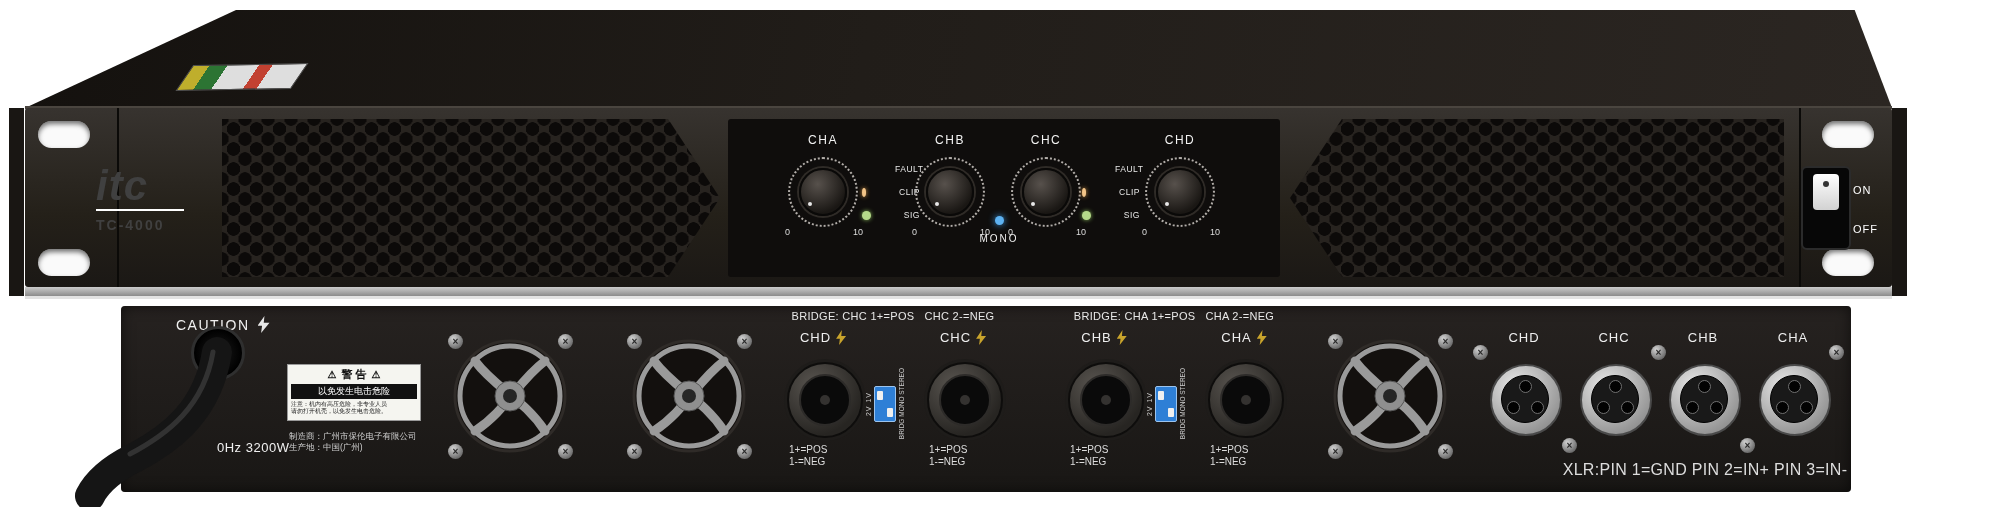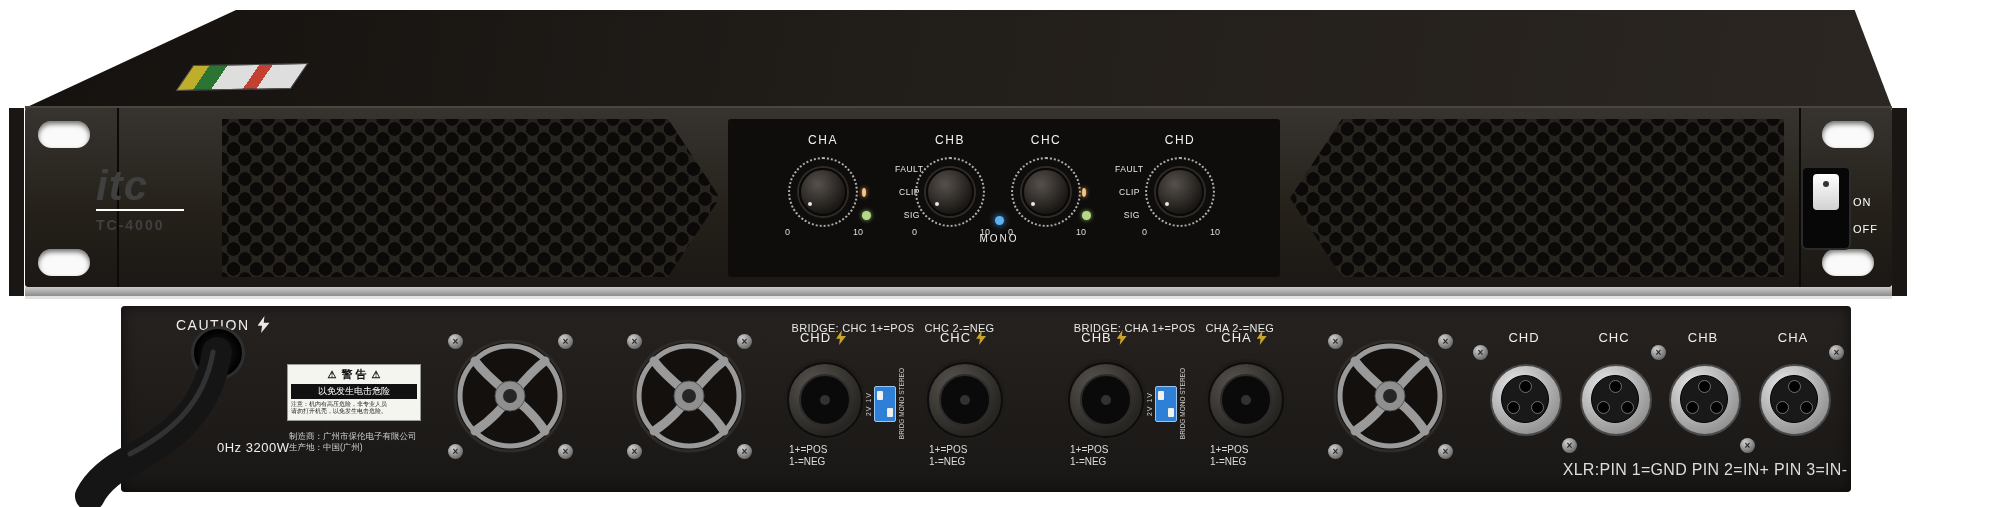--- a/index.html
+++ b/index.html
@@ -69,21 +69,21 @@
   .led-power{background:#5db2f2;box-shadow:0 0 7px #3d9ae6;}
   .power-word{font-size:10px;letter-spacing:2px;color:#f0f0f0;margin-top:4px;}
 
   .rocker{position:absolute;left:1801px;top:166px;width:46px;height:80px;background:#070707;
     border:2px solid #2b2b2b;border-radius:6px;}
   .rocker-btn{position:relative;margin:6px auto 0;width:26px;height:36px;border-radius:4px;
     background:linear-gradient(#ffffff,#d2d2d2);}
   .rocker-btn::after{content:"";position:absolute;left:10px;top:7px;width:6px;height:6px;
     border-radius:50%;background:#333;}
   .switch-txt{position:absolute;left:1853px;font-size:11px;letter-spacing:1px;color:#fff;}
-  .switch-on{top:196px;text-align:center;} .switch-off{top:223px;}
+  .switch-on{top:184px;text-align:center;} .switch-off{top:223px;}
 
   
   .rear-panel{position:absolute;left:121px;top:306px;width:1730px;height:186px;border-radius:4px;
     background:linear-gradient(#262220,#191715);box-shadow:inset 0 0 14px rgba(0,0,0,.6);}
 
   .caution{position:absolute;left:55px;top:10px;display:flex;align-items:center;gap:8px;
     font-size:14px;letter-spacing:1.5px;color:#f0f0f0;}
   .bolt{display:inline-block;width:10px;height:15px;background:#c9a42c;
     clip-path:polygon(58% 0,0 58%,38% 58%,30% 100%,100% 40%,52% 40%);}
   .bolt-caution{background:#e8e8e8;width:12px;height:17px;}
@@ -101,21 +101,21 @@
 
   .rating{position:absolute;left:96px;top:134px;font-size:13px;color:#f0f0f0;letter-spacing:.5px;}
   .mfr{position:absolute;left:168px;top:125px;font-size:8.5px;color:#cfcfcf;line-height:11px;}
 
   .fan{position:absolute;width:118px;height:118px;}
   .screw{position:absolute;width:15px;height:15px;border-radius:50%;
     background:radial-gradient(circle at 35% 30%,#d2d2d2,#6d6d6d 72%);
     display:flex;align-items:center;justify-content:center;
     color:#2a2a2a;font-size:10px;font-weight:bold;line-height:1;}
 
-  .bridge-line{position:absolute;top:16px;width:360px;text-align:center;font-size:11px;
+  .bridge-line{position:absolute;top:4px;width:360px;text-align:center;font-size:11px;
     color:#e8e8e8;white-space:pre;letter-spacing:.3px;}
   .spk-label{position:absolute;top:24px;width:80px;text-align:center;font-size:13px;
     color:#eeeeee;letter-spacing:1px;display:flex;align-items:center;justify-content:center;gap:5px;}
   .speakon{position:absolute;top:56px;width:72px;height:72px;border-radius:50%;
     background:radial-gradient(circle at 35% 30%,#595550,#272522 72%);
     border:2px solid #0e0d0c;box-shadow:0 0 0 3px #1e1c1a;}
   .speakon-face{position:absolute;left:10px;top:10px;width:48px;height:48px;border-radius:50%;
     background:#0a0a0a;border:2px solid #2d2b29;}
   .speakon-center{position:absolute;left:19px;top:19px;width:10px;height:10px;border-radius:50%;
     background:#343230;}

